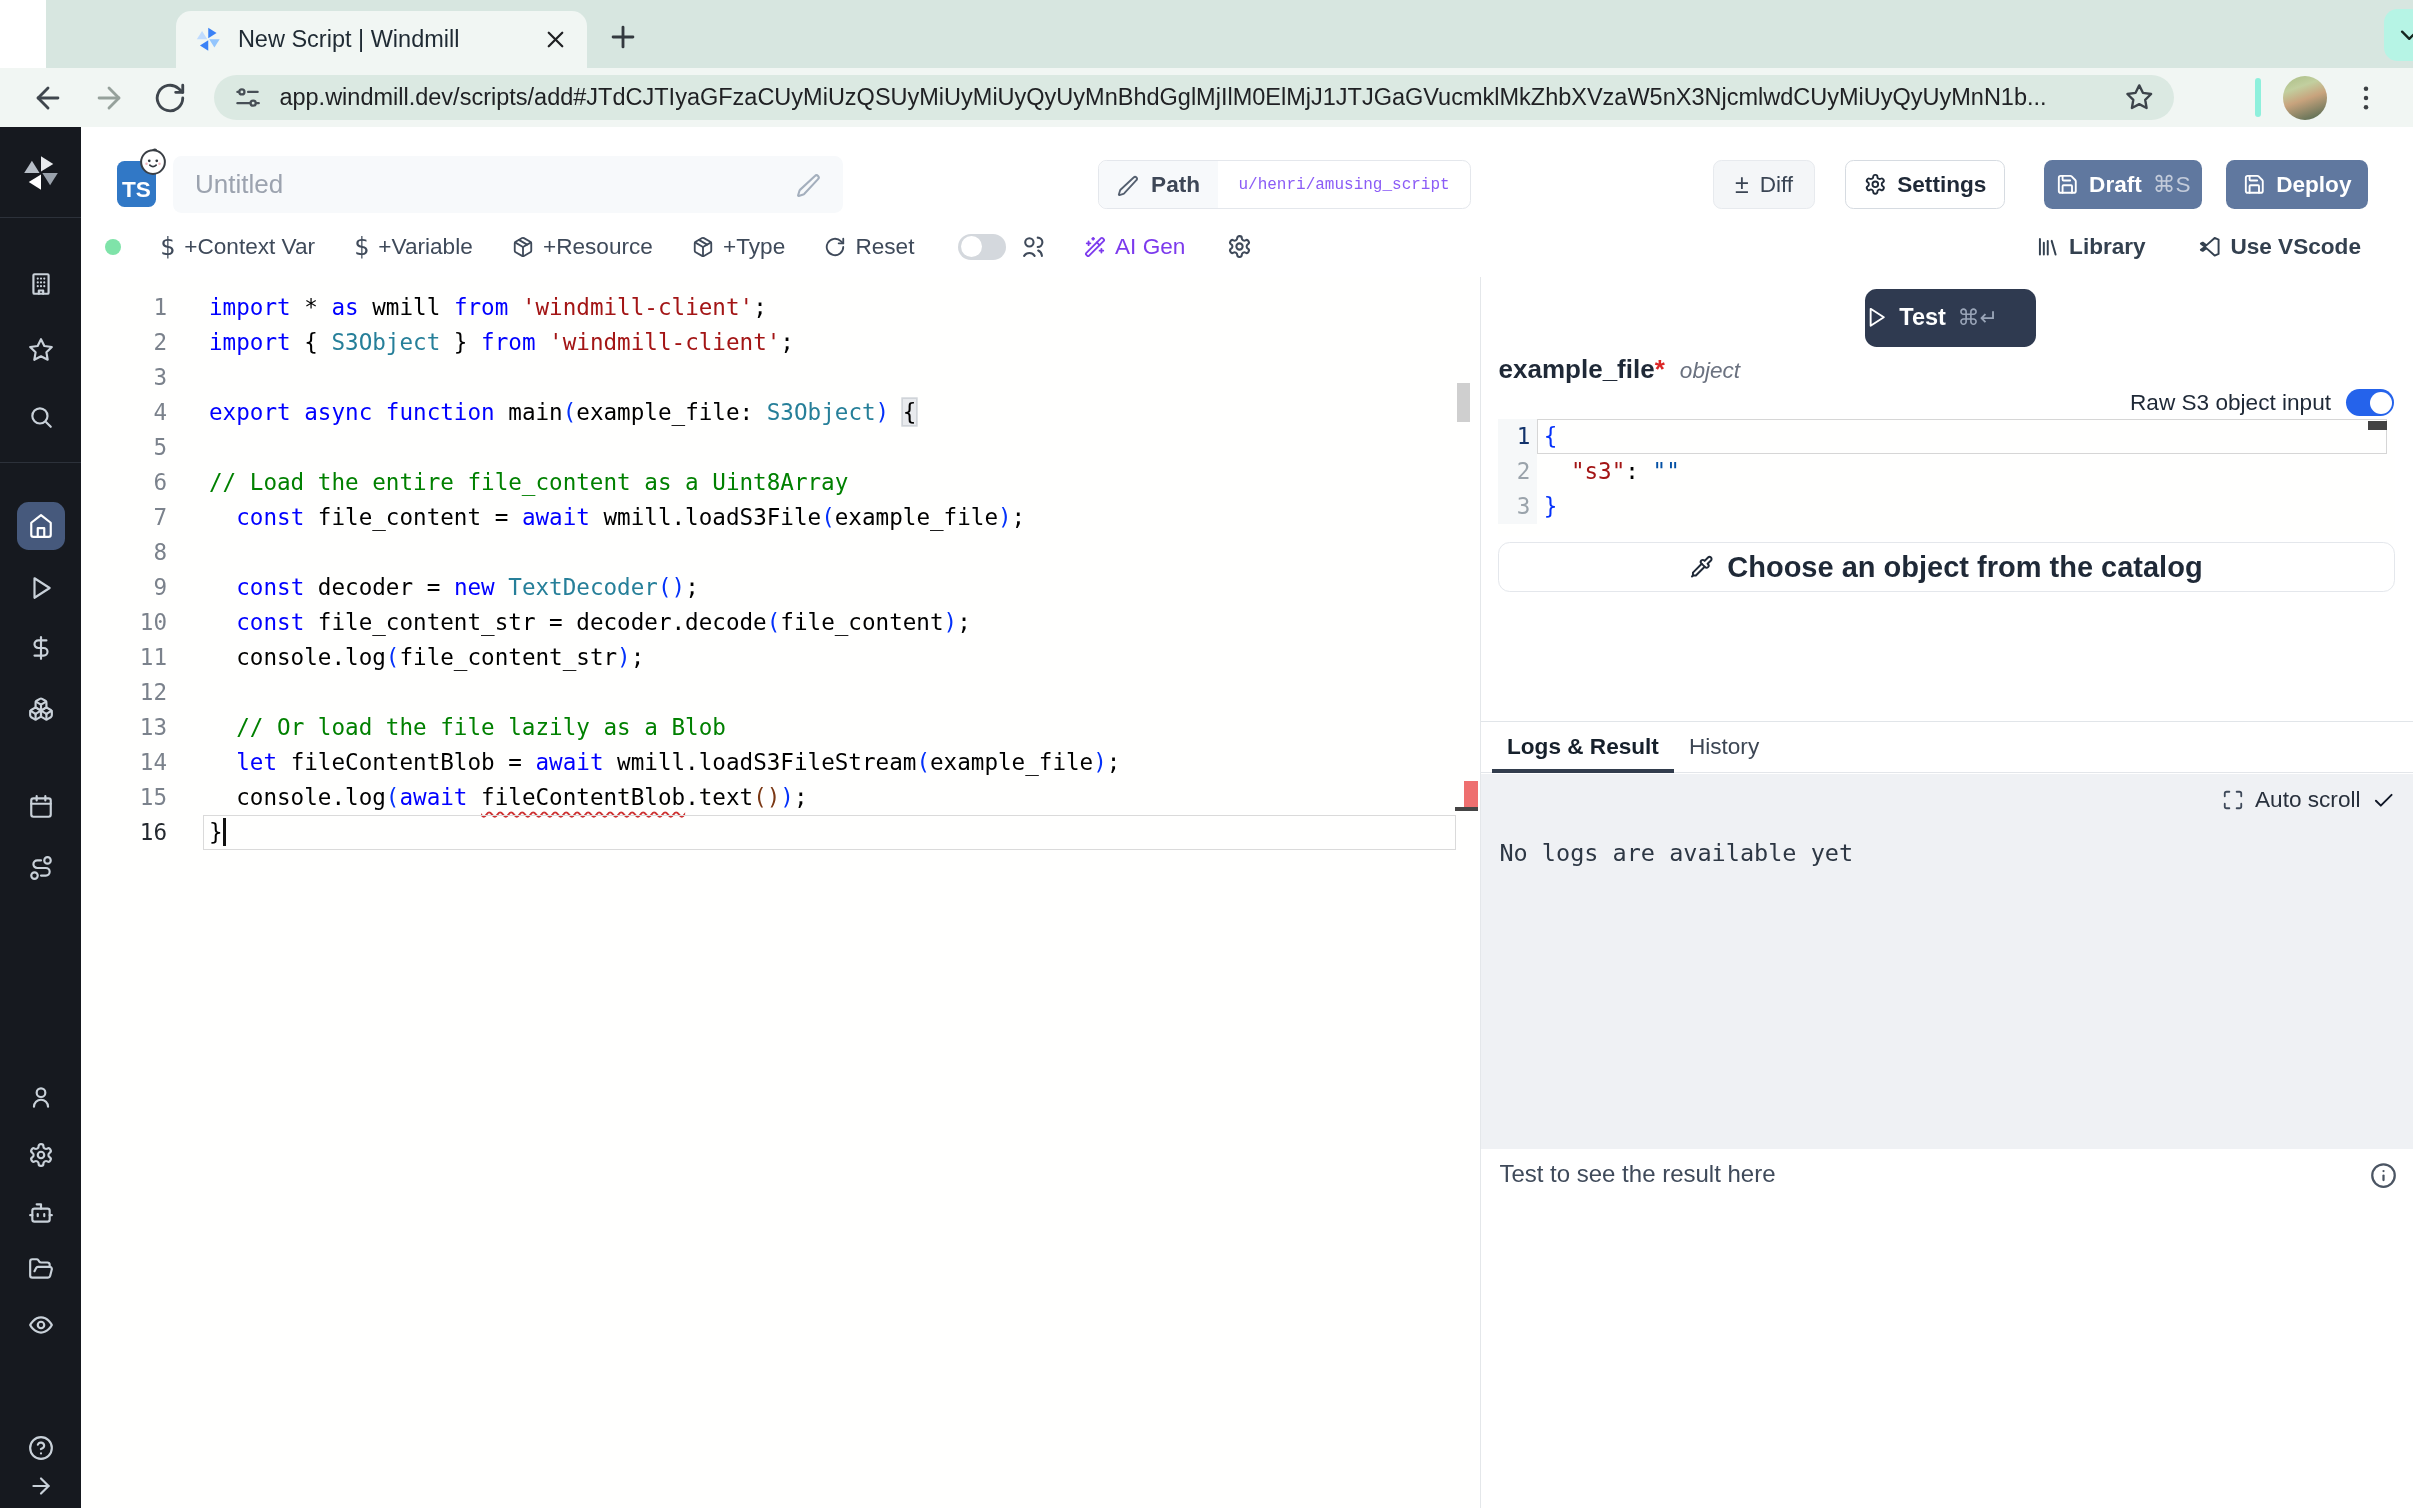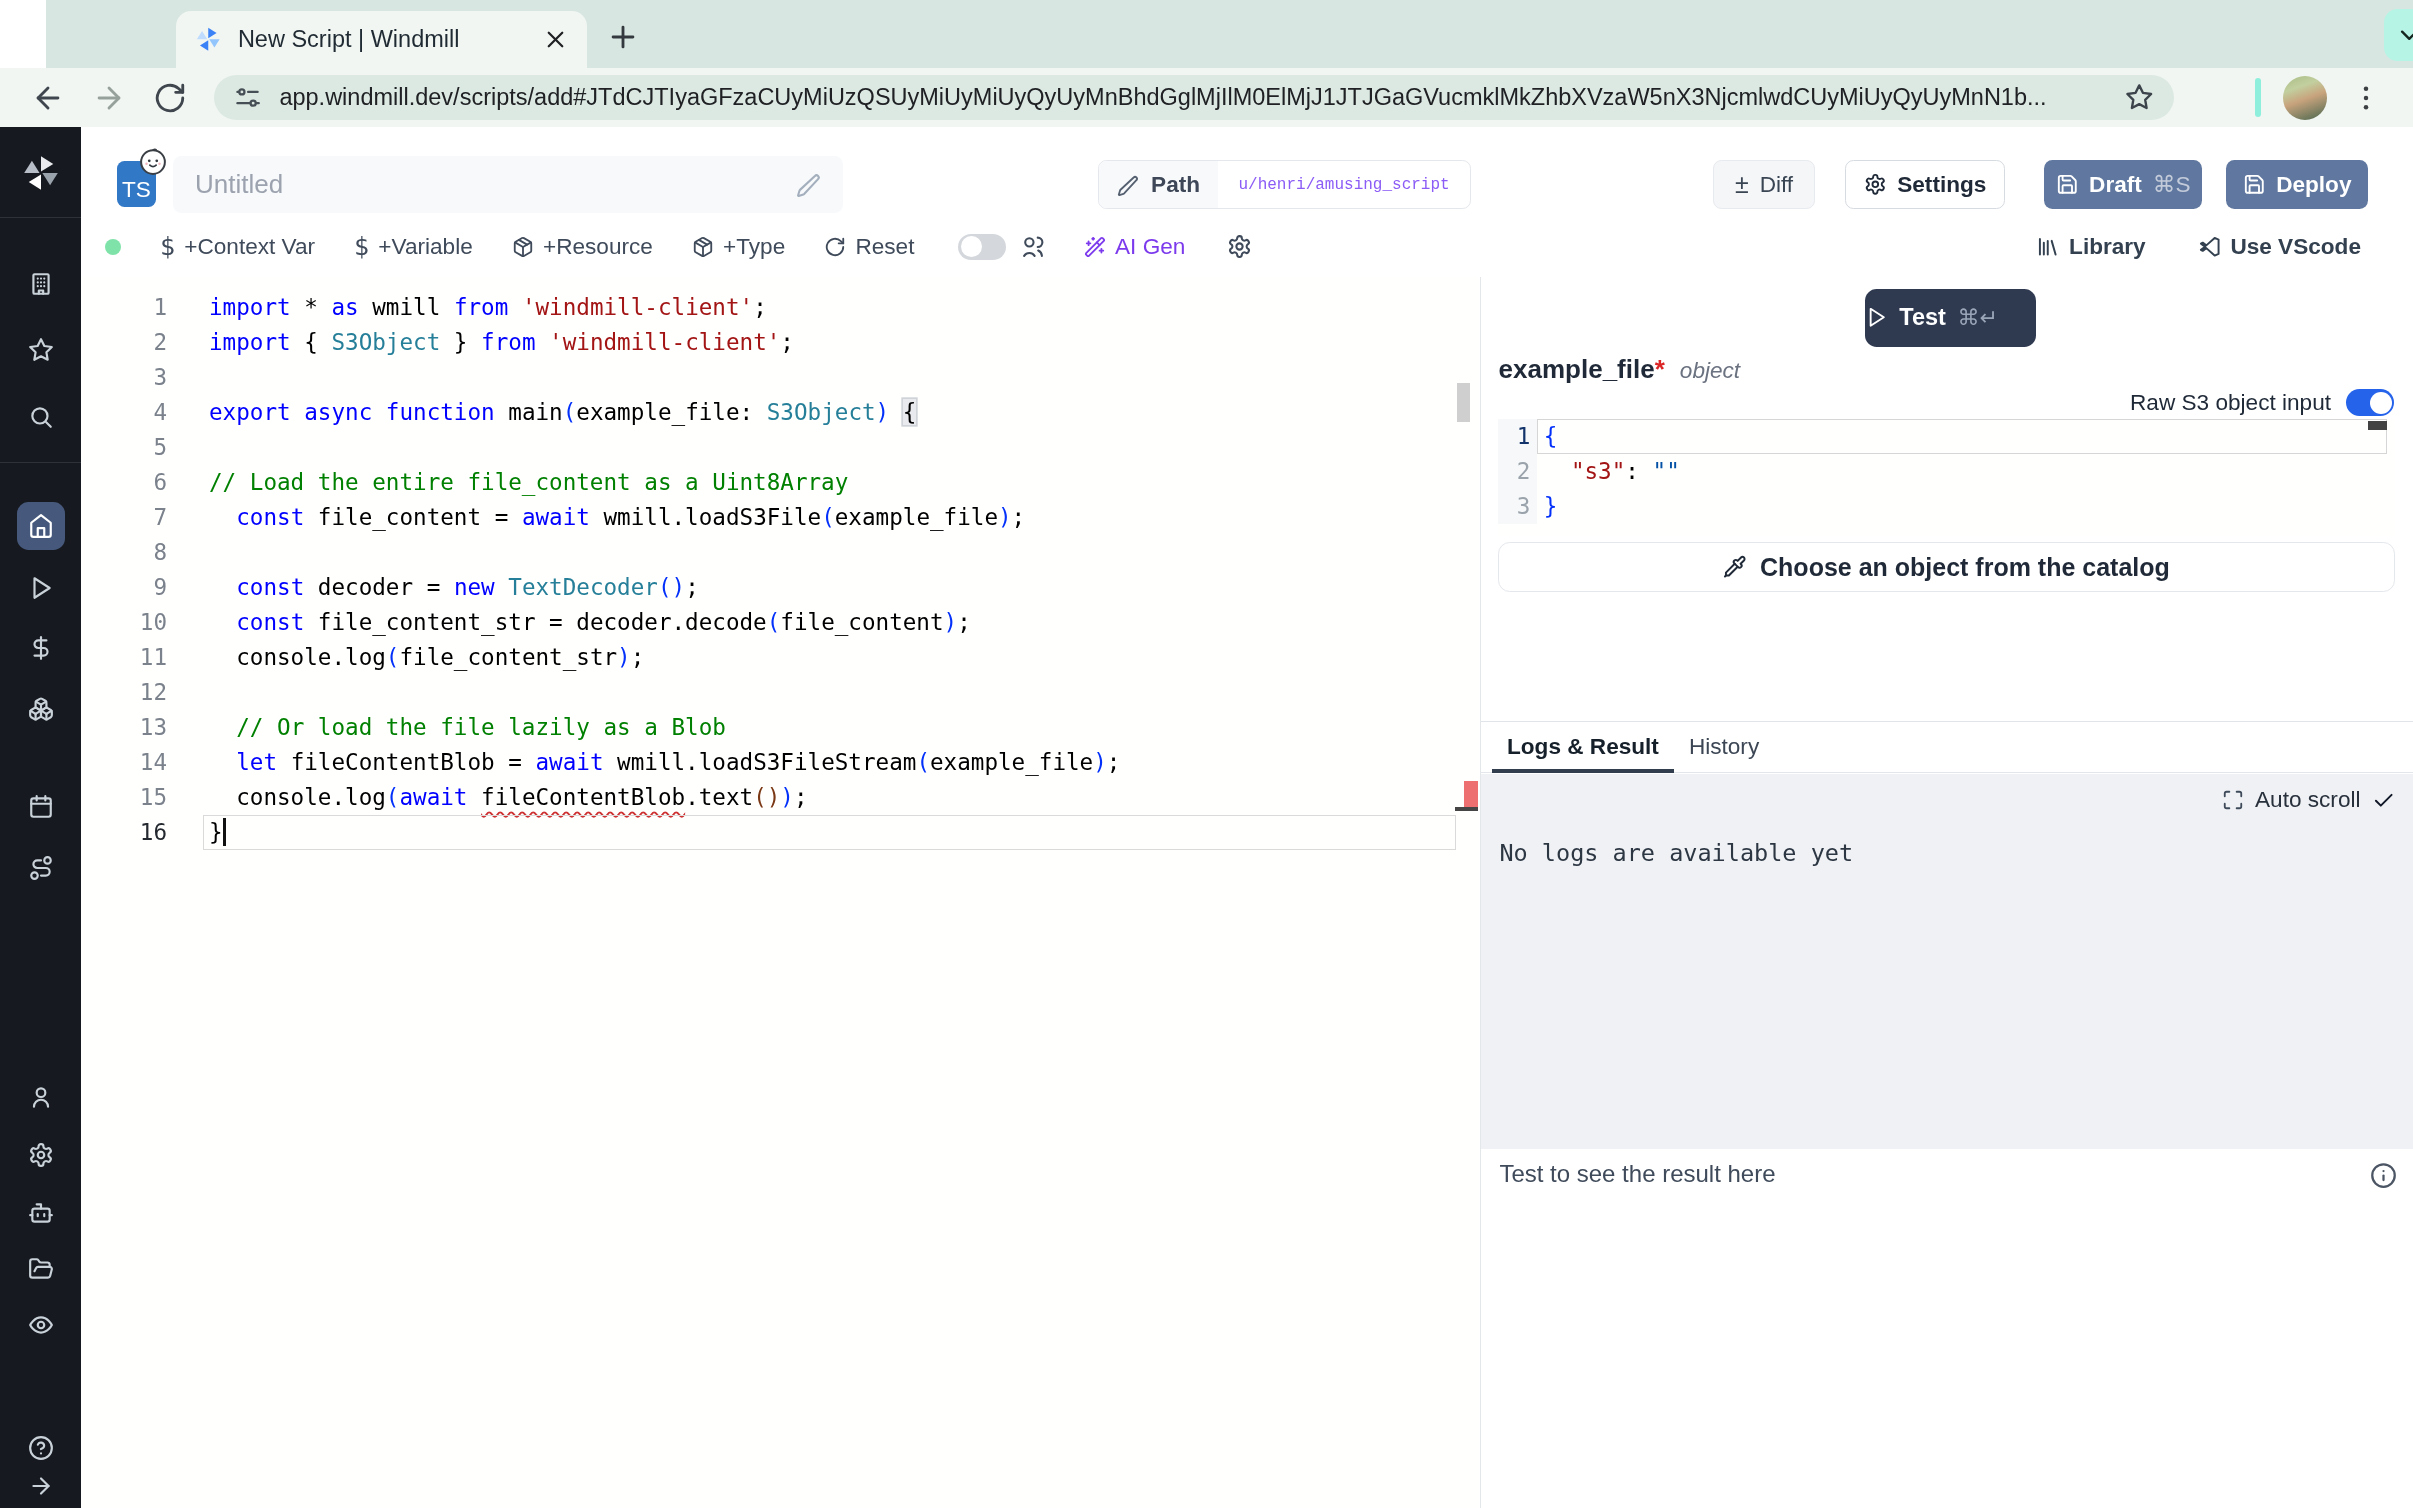--- a/index.html
+++ b/index.html
@@ -44,21 +44,21 @@
                       display:flex; align-items:center; justify-content:center; color:#ffffff; }
   .side-item.active .iconbox { width:26px; height:26px; }
   .side-item .iconbox { width:100%; height:100%; display:block; }
   .si-0{top:144px}.si-1{top:210px}.si-2{top:277px}.si-3{top:375px}.si-4{top:448px}
   .si-5{top:508px}.si-6{top:569px}.si-7{top:667px}.si-8{top:728px}.si-9{top:957px}
   .si-10{top:1015px}.si-11{top:1073px}.si-12{top:1129px}.si-13{top:1185px}.si-14{top:1308px}.si-15{top:1346px}
 
   
   .appheader { position:absolute; left:81px; top:127px; width:2332px; height:90px; background:#ffffff; }
   .tsbadge { position:absolute; left:36px; top:34px; width:39px; height:46px; background:#3178c6;
-             border-radius:7.5px; color:#fff; font-weight:normal; font-size:22.6px; display:flex;
+             border-radius:7.5px; color:#fff; font-weight:bold; font-size:22.6px; display:flex;
              align-items:flex-end; justify-content:center; padding-bottom:4.2px; }
   .emojibadge { position:absolute; left:57px; top:20px; width:30px; height:30px; }
   .titlebox { position:absolute; left:92px; top:28.5px; width:670px; height:57px; background:#f7f9fb;
               border-radius:8.4px; display:flex; align-items:center; padding:0 22px; }
   .titlebox .ph { flex:1 1 auto; font-size:26px; color:#9ca3af; }
   .pencil { width:25px; height:25px; color:#a4afbd; }
   .pathchip { position:absolute; left:1017px; top:33px; height:49px; display:flex; align-items:stretch;
               border:1.7px solid #e4e7ec; border-radius:8.4px; overflow:hidden; background:#fff; }
   .pathchip .pleft { display:flex; align-items:center; gap:11.7px; background:#f7f9fb; padding:0 18.4px;
                      font-size:22.6px; font-weight:600; color:#3e4757; }
@@ -136,21 +136,21 @@
   .jln { width:39px; text-align:right; color:#9aa3ab; flex:0 0 auto; background:#f6f8f9; padding-right:6.7px; }
   .jln-cur { color:#13336b; }
   .jct { margin-left:6.7px; }
   .json-row.cur::after { content:""; position:absolute; left:39px; right:8.4px; top:0; bottom:0;
                          border:1.7px solid #d6d6d6; pointer-events:none; }
   .tk-jb { color:#0431fa; } .tk-jk { color:#a31515; } .tk-js { color:#0451a5; }
   .jdark { position:absolute; right:8.4px; top:1.7px; width:18.4px; height:9.2px; background:#424242; }
 
   .choosebtn { position:absolute; left:17px; top:265px; width:897px; height:50px; border:1.7px solid #e4e7ec;
                border-radius:11.7px; background:#fff; display:flex; align-items:center; justify-content:center;
-               gap:13.4px; font-size:25px; font-weight:600; color:#1f2937; }
+               gap:13.4px; font-size:29px; font-weight:600; color:#1f2937; }
   .choosebtn .iconbox { width:23.5px; height:23.5px; color:#1f2937; }
 
   .tabsrow { position:absolute; left:0; top:444px; width:934px; height:52px; border-top:0.8px solid #e1e5e9;
              border-bottom:0.8px solid #e3e6ea; display:flex; align-items:stretch; }
   .ltab { display:flex; align-items:center; padding:0 15px; font-size:22.6px; color:#3c4654; position:relative; }
   .ltab.first { margin-left:11px; }
   .ltab.active { color:#16202b; font-weight:600; }
   .ltab.active::after { content:""; position:absolute; left:0; right:0; bottom:-0.8px; height:4.2px; background:#323d4d; }
 
   .logspanel { position:absolute; left:0; top:497px; width:934px; height:375px; background:#eff1f4; }

